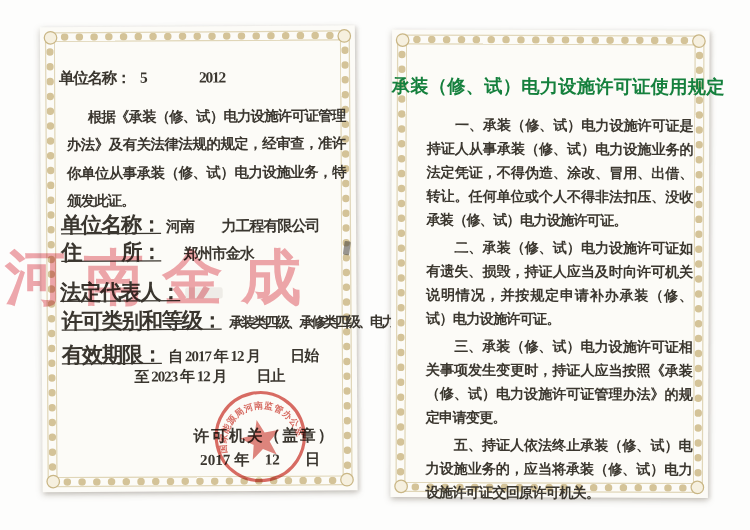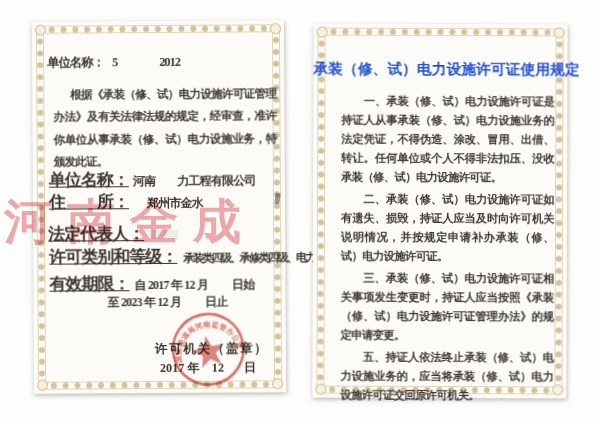--- a/index.html
+++ b/index.html
@@ -61,21 +61,21 @@
     font-family:"Liberation Serif","DejaVu Serif",serif;
   }
   .artifact{
     position:absolute;left:275px;top:193px;width:5px;height:11px;background:#46423c;
     opacity:.55;transform:rotate(8deg);border-radius:1px;
   }
 
   
   .reg-title{
     position:absolute;left:0;top:36px;width:100%;text-align:center;
-    font-size:14.6px;font-weight:700;letter-spacing:0.2px;white-space:nowrap;color:#1d4ed8;
+    font-size:14.6px;font-weight:700;letter-spacing:0.2px;white-space:nowrap;color:#15803d;
   }
   .rules{position:absolute;left:15px;top:68px;width:226px;}
   .rules p{
     margin:0 0 3px 13px;font-size:11.3px;font-weight:600;line-height:19px;
     text-align:justify;text-indent:2em;letter-spacing:-0.6px;color:#3b372f;
   }
 </style>
 </head>
 <body>
 

